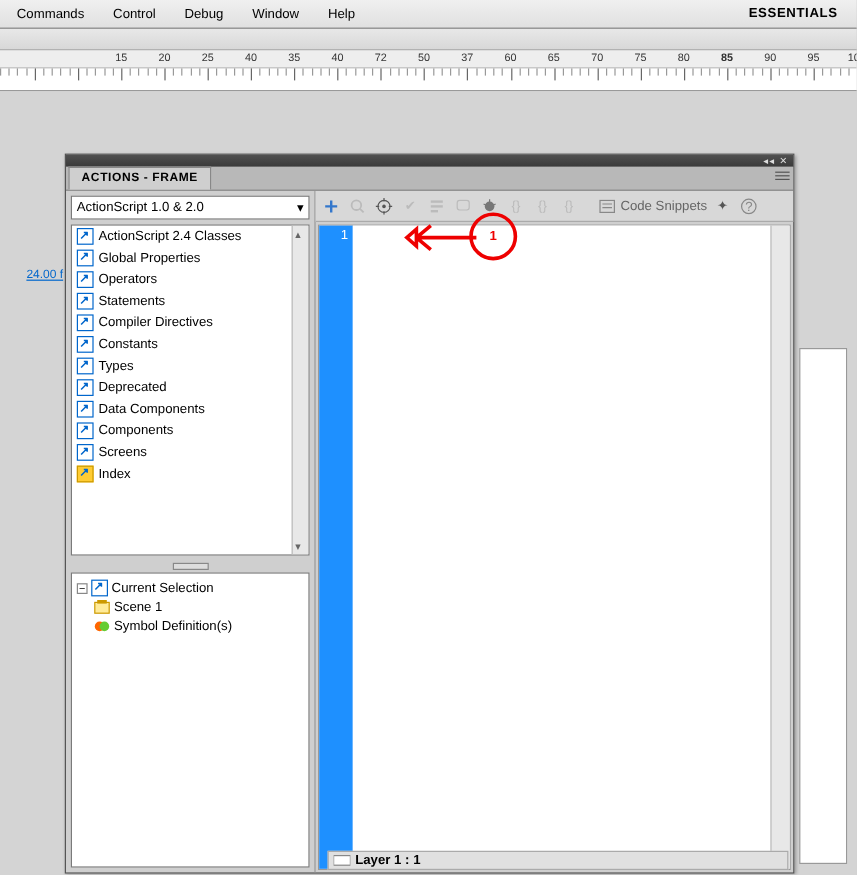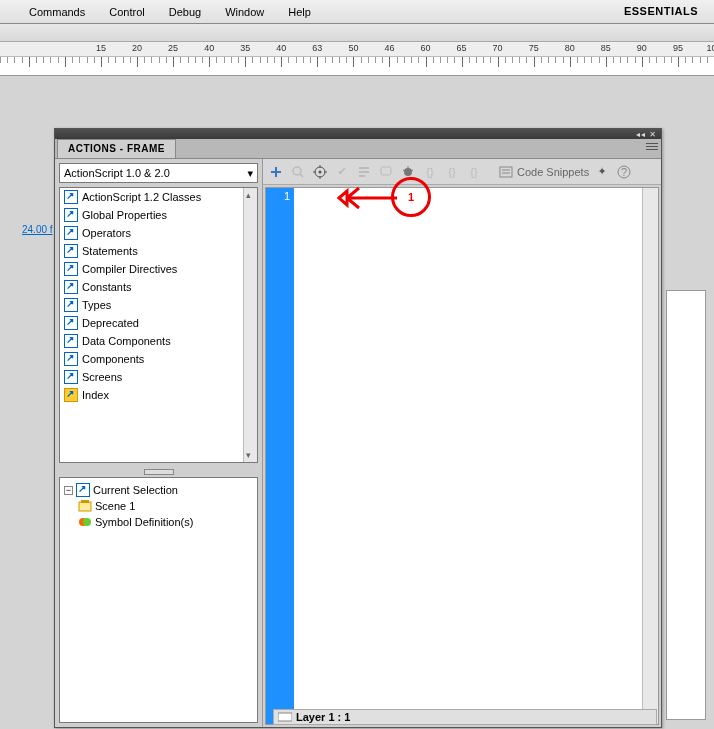--- a/index.html
+++ b/index.html
@@ -1,19 +1,19 @@
 <!DOCTYPE html>
 <html><head>
 <meta charset="utf-8">
 <style>
 * { margin: 0; padding: 0; box-sizing: border-box; font-family: Tahoma, Arial, sans-serif; font-size: 11px; }
 body { background: #d4d4d4; width: 714px; height: 729px; overflow: hidden; position: relative; }
 
 
-.menubar { height: 24px; background: linear-gradient(#f0f0f0, #e0e0e0); border-bottom: 1px solid #888; display: flex; align-items: center; padding-left: 17px; position: relative; }
+.menubar { height: 24px; background: linear-gradient(#f0f0f0, #e0e0e0); border-bottom: 1px solid #888; display: flex; align-items: center; padding-left: 2px; position: relative; }
 .menu-item { padding: 3px 12px; cursor: default; }
 .workspace { position: absolute; right: 8px; top: 2px; font-weight: bold; letter-spacing: 0.5px; padding: 3px 8px; }
 
 
 .strip { height: 18px; background: linear-gradient(#e8e8e8,#d8d8d8); border-bottom: 1px solid #aaa; }
 
 
 .ruler-wrap { background: #eee; height: 34px; border-bottom: 1px solid #999; position: relative; overflow: hidden; }
 .ruler-nums { position: relative; height: 14px; }
 .ruler-num { position: absolute; top: 1px; font-size: 9px; color: #333; transform: translateX(-50%); }
@@ -92,29 +92,29 @@
 <div class="strip"></div>
 
 <div class="ruler-wrap">
   <div class="ruler-nums" id="ruler-nums">
       <div class="ruler-num" style="left: 100.97px;">15</div>
       <div class="ruler-num" style="left: 137.03px;">20</div>
       <div class="ruler-num" style="left: 173.091px;">25</div>
       <div class="ruler-num" style="left: 209.152px;">40</div>
       <div class="ruler-num" style="left: 245.212px;">35</div>
       <div class="ruler-num" style="left: 281.273px;">40</div>
-      <div class="ruler-num" style="left: 317.333px;">63</div>
+      <div class="ruler-num" style="left: 317.333px;">72</div>
       <div class="ruler-num" style="left: 353.394px;">50</div>
-      <div class="ruler-num" style="left: 389.455px;">46</div>
+      <div class="ruler-num" style="left: 389.455px;">37</div>
       <div class="ruler-num" style="left: 425.515px;">60</div>
       <div class="ruler-num" style="left: 461.576px;">65</div>
       <div class="ruler-num" style="left: 497.636px;">70</div>
       <div class="ruler-num" style="left: 533.697px;">75</div>
       <div class="ruler-num" style="left: 569.758px;">80</div>
-      <div class="ruler-num" style="left: 605.818px;">85</div>
+      <div class="ruler-num" style="left: 605.818px; font-weight: bold;">85</div>
       <div class="ruler-num" style="left: 641.879px;">90</div>
       <div class="ruler-num" style="left: 677.939px;">95</div>
       <div class="ruler-num" style="left: 714px;">100</div>
     </div>
   <div class="ruler-ticks" id="ruler-ticks">
       <div class="tick" style="left: 0px;"></div>
       <div class="tick" style="left: 7.21212px;"></div>
       <div class="tick" style="left: 14.4242px;"></div>
       <div class="tick" style="left: 21.6364px;"></div>
       <div class="tick major" style="left: 28.8485px;"></div>
@@ -238,21 +238,21 @@
 
     <div class="leftcol">
       <div class="script-select">
         <span>ActionScript 1.0 &amp; 2.0</span>
         <span class="caret">▾</span>
       </div>
       <div class="tree-box">
         <div id="cat-list">
             <div class="tree-item">
               <span class="book-icon"></span>
-              <span>ActionScript 1.2 Classes</span>
+              <span>ActionScript 2.4 Classes</span>
             </div>
             <div class="tree-item">
               <span class="book-icon"></span>
               <span>Global Properties</span>
             </div>
             <div class="tree-item">
               <span class="book-icon"></span>
               <span>Operators</span>
             </div>
             <div class="tree-item">

